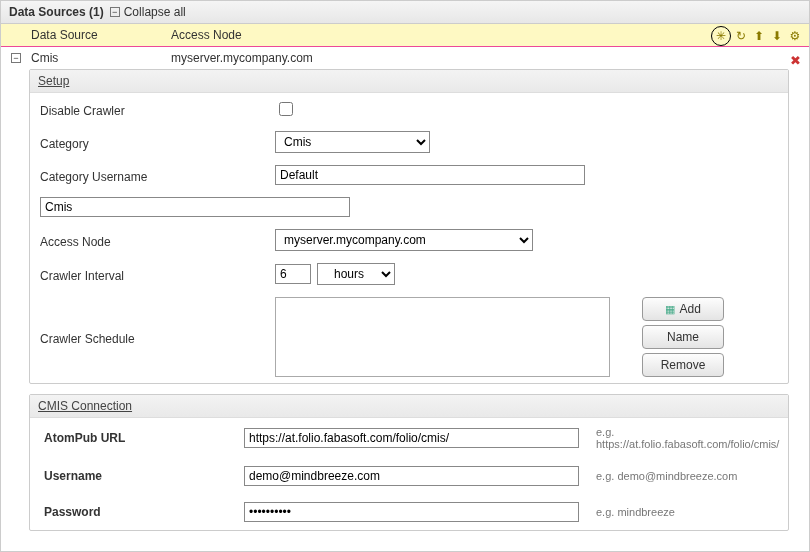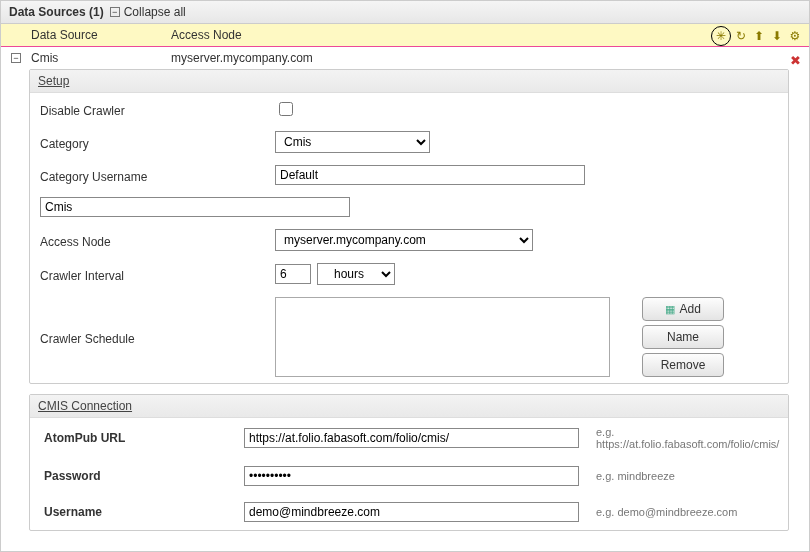--- a/index.html
+++ b/index.html
@@ -217,25 +217,25 @@
   <div class="section">
     <div class="section-legend">CMIS Connection</div>
 
     <div class="conn-row">
       <div class="conn-label">AtomPub URL</div>
       <input type="text" class="conn-input" value="https://at.folio.fabasoft.com/folio/cmis/" style="">
       <div class="hint">e.g. https://at.folio.fabasoft.com/folio/cmis/</div>
     </div>
 
     <div class="conn-row">
+      <div class="conn-label">Username</div>
+      <input type="text" class="conn-input" value="demo@mindbreeze.com" style="">
+      <div class="hint">e.g. demo@mindbreeze.com</div>
+    </div>
+
+    <div class="conn-row">
       <div class="conn-label">Password</div>
       <input type="text" class="conn-input" value="••••••••••" style="">
       <div class="hint">e.g. mindbreeze</div>
     </div>
-
-    <div class="conn-row">
-      <div class="conn-label">Username</div>
-      <input type="text" class="conn-input" value="demo@mindbreeze.com" style="">
-      <div class="hint">e.g. demo@mindbreeze.com</div>
-    </div>
   </div>
 
 </div>
 
 </body></html>

